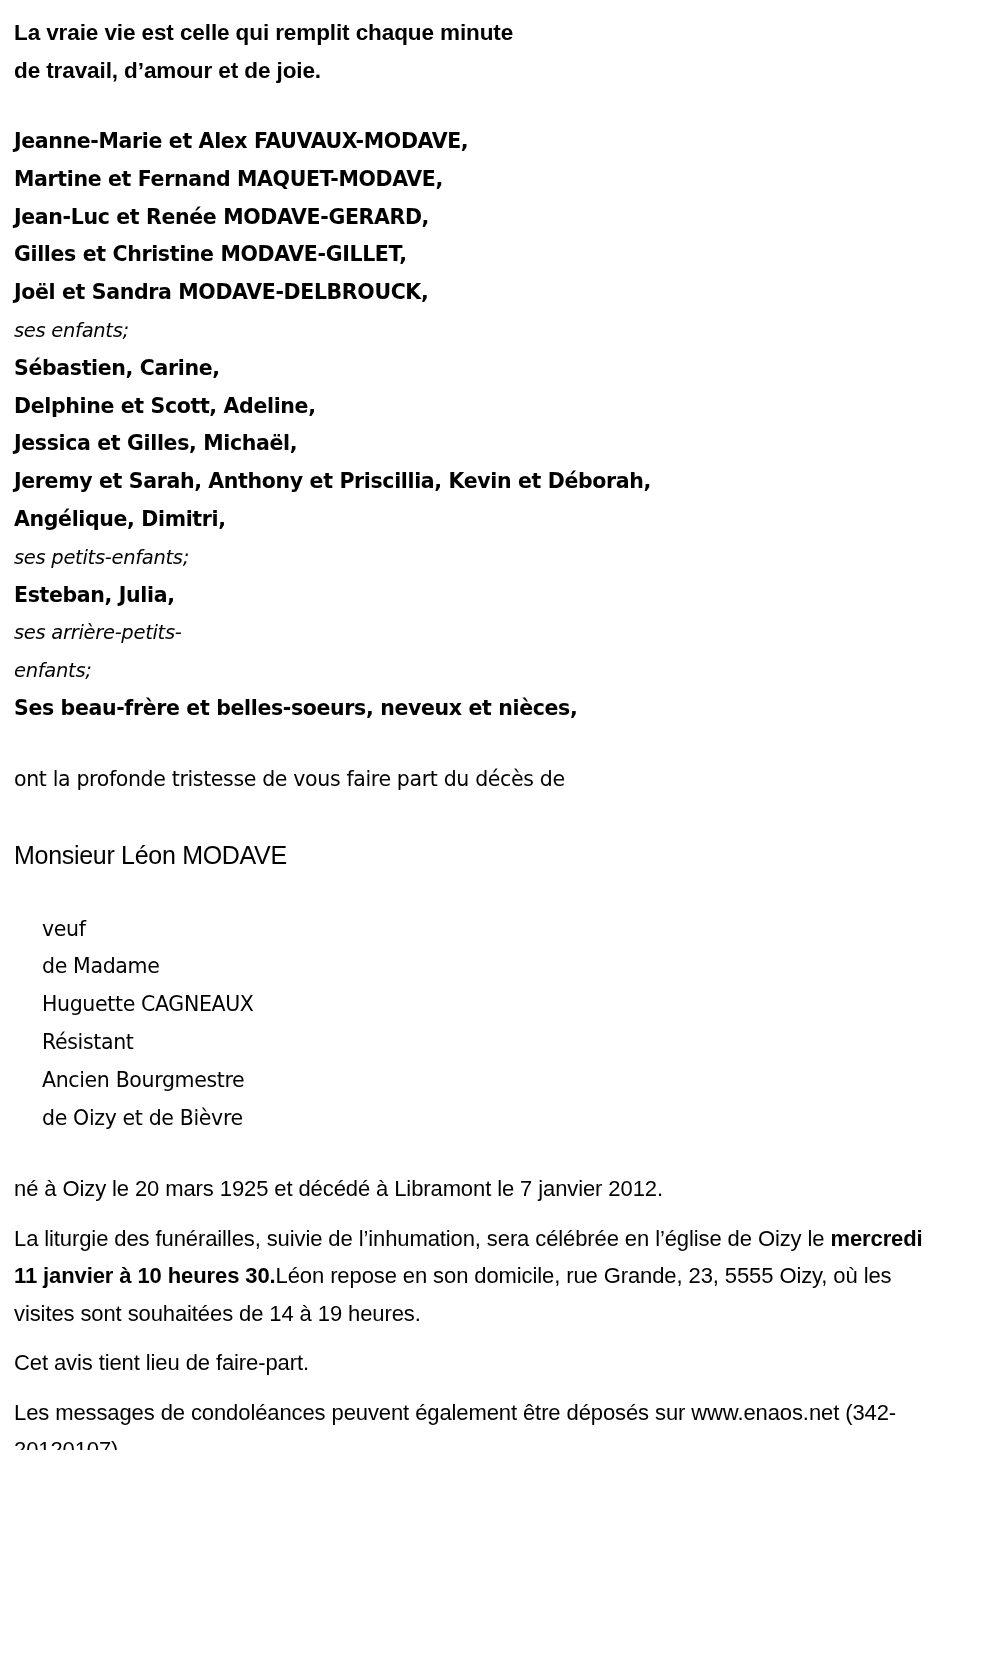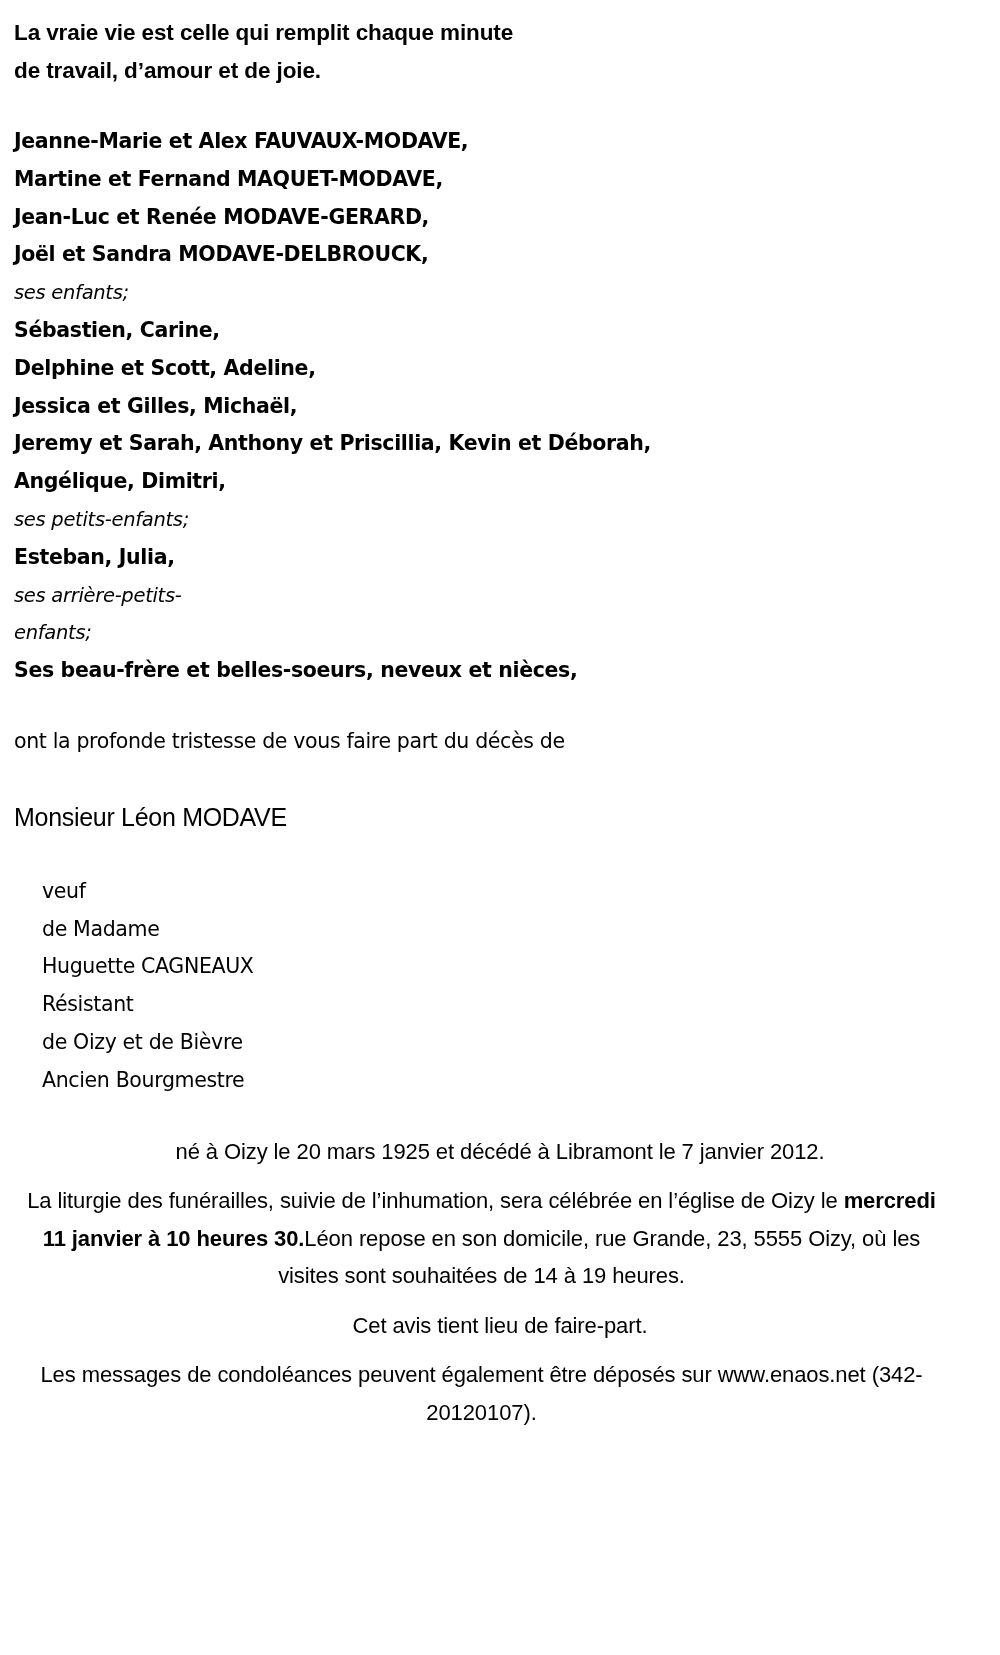--- a/index.html
+++ b/index.html
@@ -90,41 +90,42 @@
   .qualities .qline { display: block; white-space: nowrap; margin-left: 28px; }
 
   
   .closing {
     font-family: "Liberation Sans Narrow", "Liberation Sans", sans-serif;
     font-size: 22px;
     line-height: 37.5px;
     letter-spacing: -0.1px;
     margin: 0;
   }
-  .closing p { margin: 0 0 12px 0; text-align: center; }
+  .closing p { margin: 0 0 12px 0; }
   .closing p:last-child { margin-bottom: 0; }
   .closing b { font-weight: bold; }
   .closing .tight { max-width: 935px; }
 </style>
 </head>
 <body>
 
 <div class="page">
 
   <div class="quote">
     <span class="qline">La vraie vie est celle qui remplit chaque minute</span>
     <span class="qline">de travail, d’amour et de joie.</span>
   </div>
 
   <div class="block-gap-1"></div>
 
   <div class="names">
     <span class="nline">Jeanne-Marie et Alex FAUVAUX-MODAVE,</span>
     <span class="nline">Martine et Fernand MAQUET-MODAVE,</span>
     <span class="nline">Jean-Luc et Renée MODAVE-GERARD,</span>
+    <span class="nline">Gilles et Christine MODAVE-GILLET,</span>
     <span class="nline">Joël et Sandra MODAVE-DELBROUCK,</span>
   </div>
 
   <div class="relation">
     <span class="rline">ses enfants;</span>
   </div>
 
   <div class="names">
     <span class="nline">Sébastien, Carine,</span>
     <span class="nline">Delphine et Scott, Adeline,</span>
@@ -158,22 +159,22 @@
 
   <h1 class="deceased-name">Monsieur Léon MODAVE</h1>
 
   <div class="block-gap-1"></div>
 
   <div class="qualities">
     <span class="qline">veuf</span>
     <span class="qline">de Madame</span>
     <span class="qline">Huguette CAGNEAUX</span>
     <span class="qline">Résistant</span>
+    <span class="qline">Ancien Bourgmestre</span>
     <span class="qline">de Oizy et de Bièvre</span>
-    <span class="qline">Ancien Bourgmestre</span>
   </div>
 
   <div class="block-gap-1"></div>
 
   <div class="closing">
     <p>né à Oizy le 20 mars 1925 et décédé à Libramont le 7 janvier 2012.</p>
     <p class="tight"><span>La liturgie des funérailles, suivie de l’inhumation, sera célébrée en l’église de Oizy le </span><b>mercredi 11 janvier à 10 heures 30.</b><span>Léon repose en son domicile, rue Grande, 23, 5555 Oizy, où les visites sont souhaitées de 14 à 19 heures.</span></p>
     <p>Cet avis tient lieu de faire-part.</p>
     <p class="tight"><span>Les messages de condoléances peuvent également être déposés sur </span><span>www.enaos.net</span><span> (342-20120107).</span></p>
   </div>

